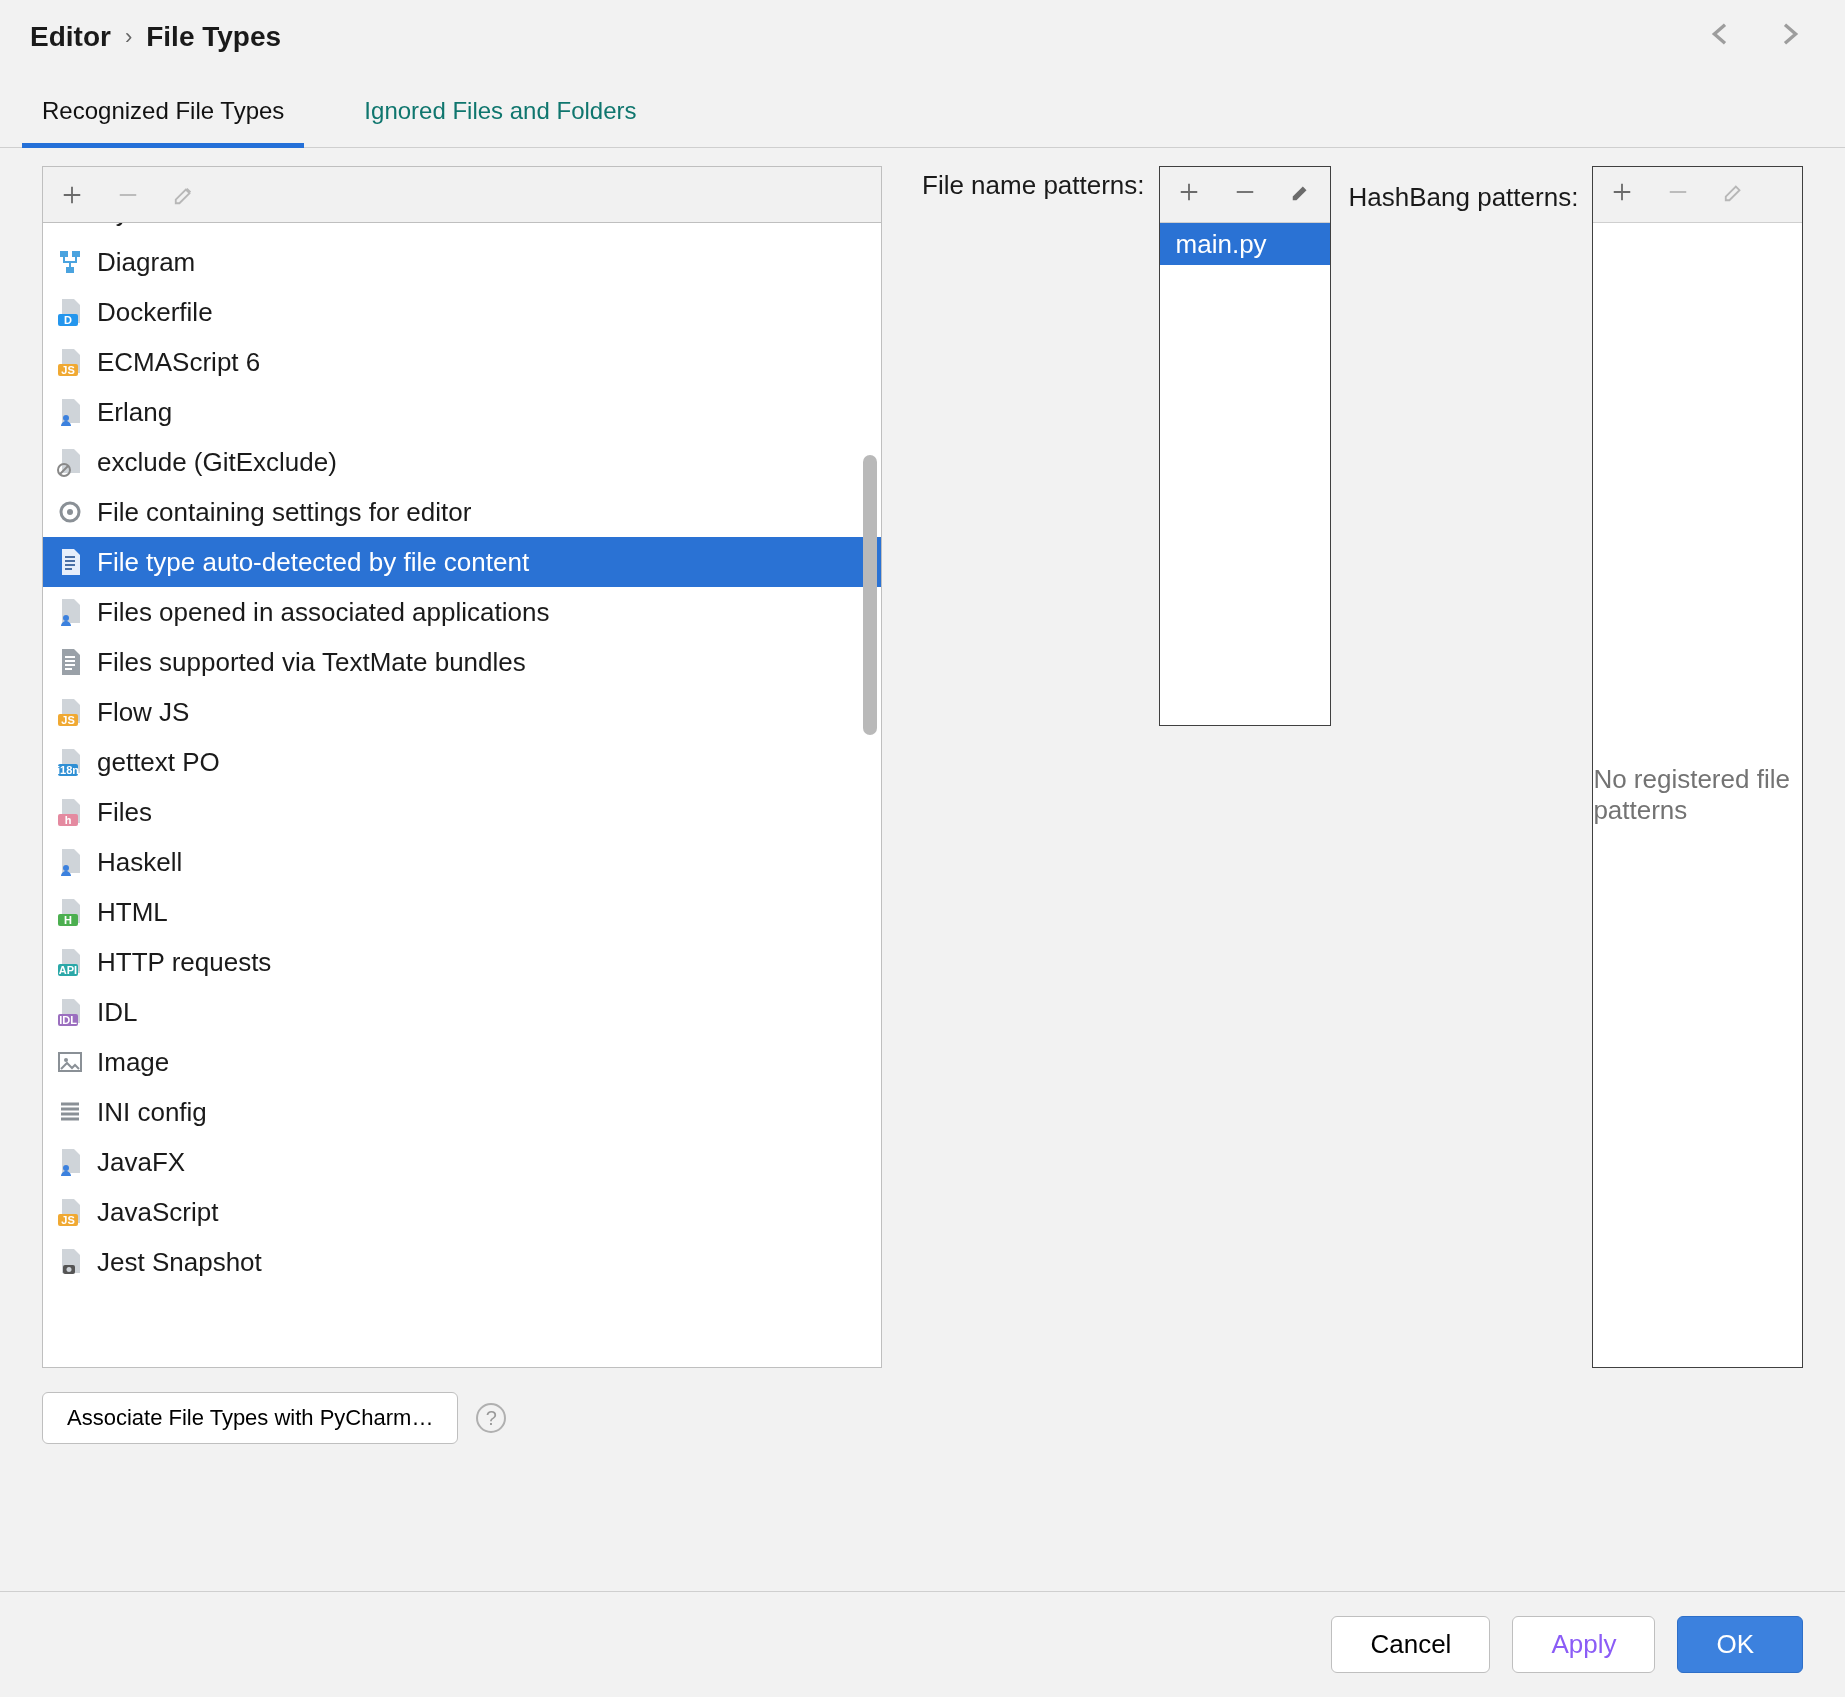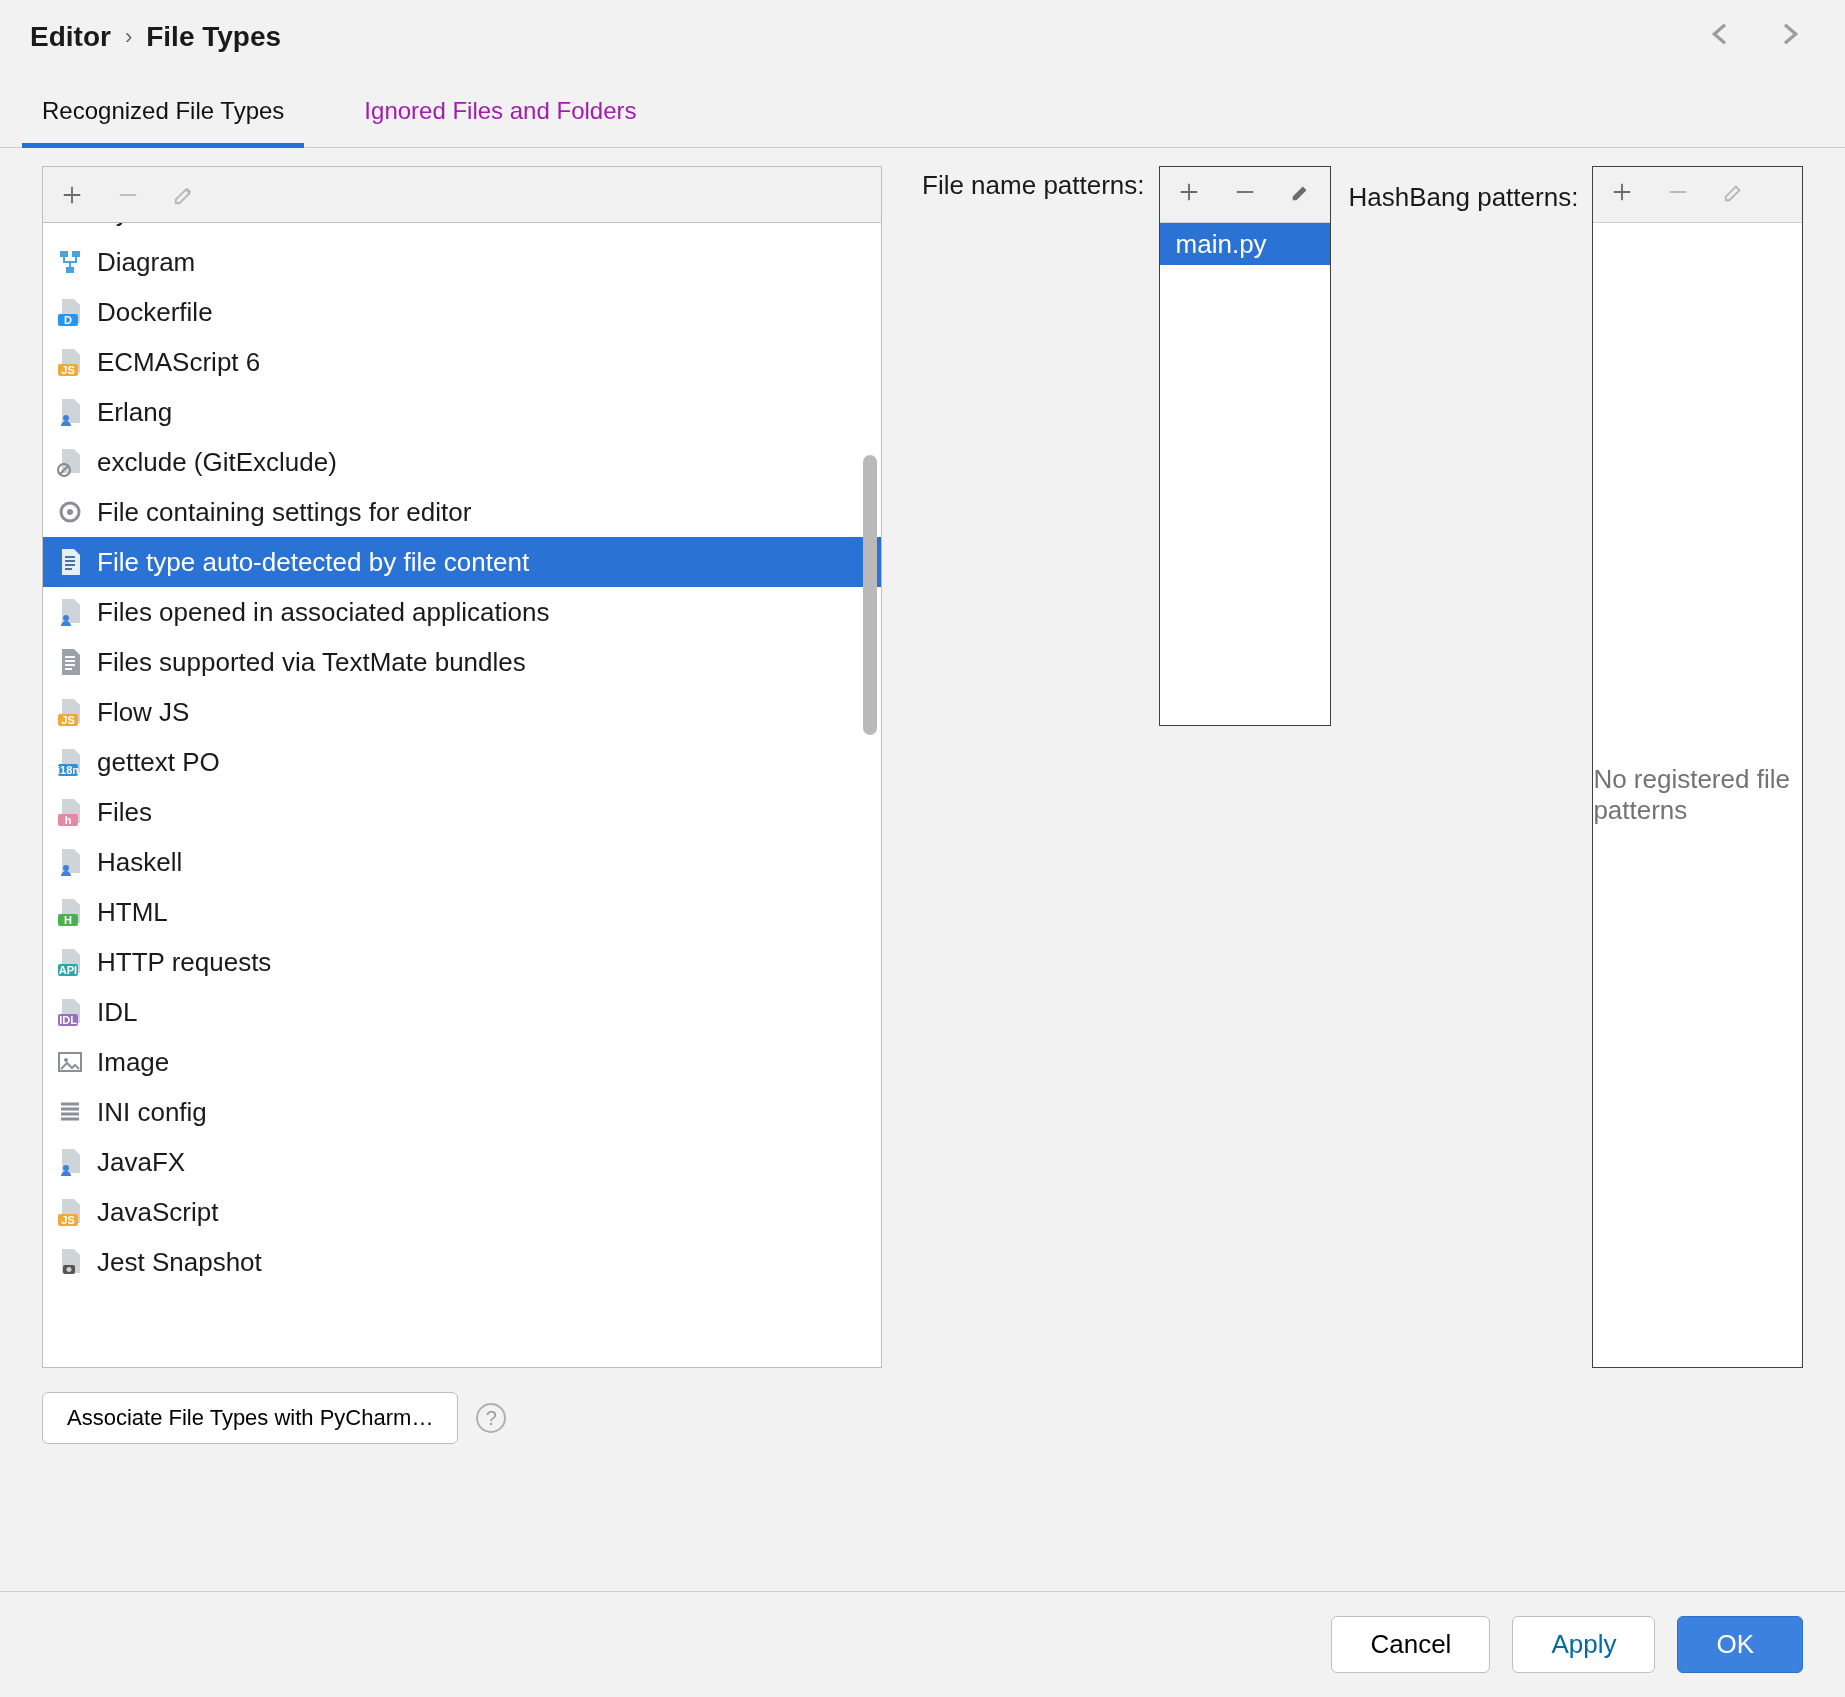--- a/index.html
+++ b/index.html
@@ -32,21 +32,21 @@
     
     .tabs {
       display: flex;
       gap: 48px;
       padding: 0 42px;
       border-bottom: 1px solid #cfcfcf;
     }
     .tab {
       padding: 14px 12px 18px 12px;
       font-size: 24px;
-      color: #a21caf;
+      color: #0f766e;
       cursor: pointer;
       border-bottom: 5px solid transparent;
       margin-bottom: -1px;
     }
     .tab.active {
       border-bottom-color: #2470d8;
       color: #111;
       margin-left: -20px;
       padding-left: 20px;
       padding-right: 20px;
@@ -159,21 +159,21 @@
     }
     .footer {
       position: absolute;
       bottom: 0; left:0; right:0;
       border-top: 1px solid #cfcfcf;
       background: #f2f2f2;
       padding: 24px 42px;
       display:flex; justify-content:flex-end; gap: 22px;
     }
     .btn { border-radius: 6px; font-size: 26px; padding: 12px 38px; cursor:pointer; border:1px solid #bfbfbf; background:#fff; }
-    .btn.disabled { color: #0369a1; }
+    .btn.disabled { color: #8b5cf6; }
     .btn.primary { background: #3c81de; color:#fff; border-color:#2e6fc8; padding-right:48px; }
   </style>
 </head>
 <body>
 
 <div class="header">
   <div class="breadcrumb">
     <span class="current">Editor</span>
     <span class="sep">›</span>
     <span style="font-weight:700;">File Types</span>

